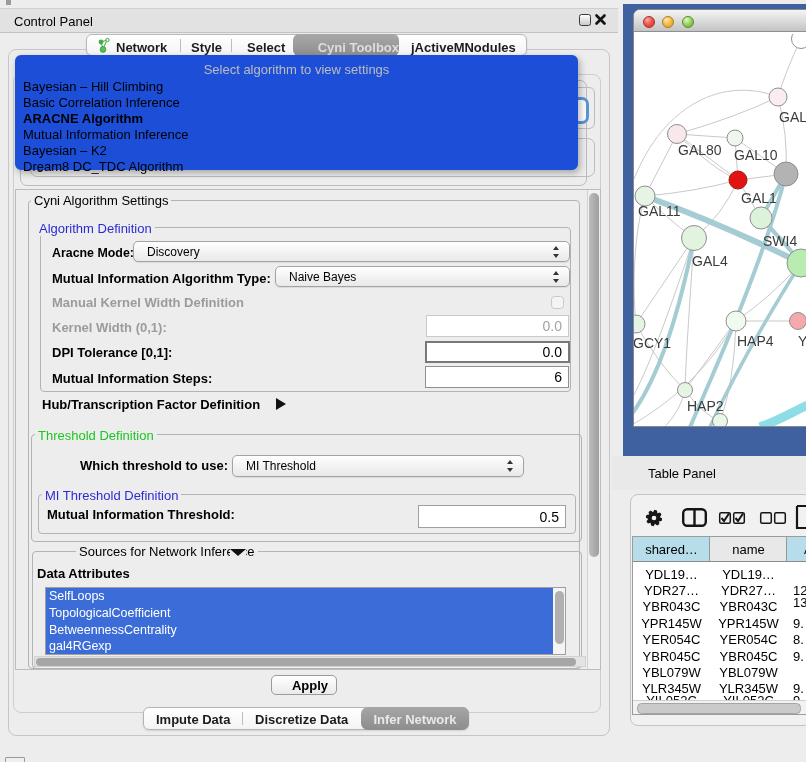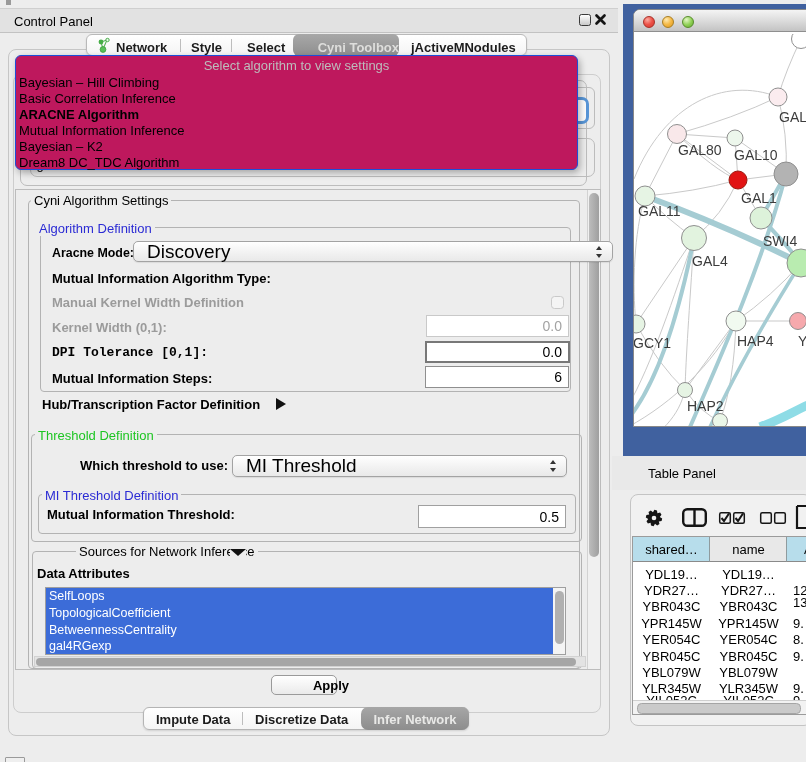--- a/index.html
+++ b/index.html
@@ -1,21 +1,21 @@
 <!DOCTYPE html>
 <html><head><meta charset="utf-8">
 <style>
 html,body{margin:0;padding:0;}
 body{width:806px;height:762px;overflow:hidden;font-family:"Liberation Sans",sans-serif;background:#ededed;}
 #app{position:relative;width:806px;height:762px;overflow:hidden;}
 .abs{position:absolute;}
 .lbl{position:absolute;font-size:13px;color:#000;white-space:nowrap;}
 .b{font-weight:bold;}
 .gray{color:#9b9b9b;}
-.combo{position:absolute;border:1px solid #a3a3a3;border-radius:5px;background:linear-gradient(#ffffff,#f1f1f1 60%,#e9e9e9);box-shadow:0 1px 1px rgba(0,0,0,0.08);font-size:19px;color:#000;padding-left:43px;}
+.combo{position:absolute;border:1px solid #a3a3a3;border-radius:5px;background:linear-gradient(#ffffff,#f1f1f1 60%,#e9e9e9);box-shadow:0 1px 1px rgba(0,0,0,0.08);font-size:12px;color:#000;}
 .combo .ct{position:absolute;left:13px;top:50%;transform:translateY(-50%);white-space:nowrap;}
 .arr{position:absolute;right:9px;top:50%;width:7px;height:14px;transform:translateY(-50%);}
 .arr:before{content:"";position:absolute;left:0;top:1px;border-left:3.5px solid transparent;border-right:3.5px solid transparent;border-bottom:4.5px solid #333;}
 .arr:after{content:"";position:absolute;left:0;bottom:1px;border-left:3.5px solid transparent;border-right:3.5px solid transparent;border-top:4.5px solid #333;}
 .tf{position:absolute;background:#fff;font-size:14px;text-align:right;}
 .tf span{position:absolute;right:6px;top:50%;transform:translateY(-50%);}
 .grp{position:absolute;border:1px solid #b3b3b3;border-radius:4px;}
 .gtitle{position:absolute;font-size:13px;background:#ededed;padding:0 3px;white-space:nowrap;}
 .sep{position:absolute;width:1px;background:#bdbdbd;}
 </style></head>
@@ -217,27 +217,31 @@
 
 <div class="grp" style="left:40px;top:227px;width:529px;height:163px;"></div>
 <div class="gtitle" style="left:36px;top:220.5px;color:#2b2bd4;">Algorithm Definition</div>
 
 <div class="lbl b" style="left:52px;top:246px;font-size:12.4px;">Aracne Mode:</div>
 <div class="combo" style="left:133px;top:241px;width:435px;height:19px;">
       <span class="ct">Discovery</span>
       <span class="arr"></span>
     </div>
 <div class="lbl b" style="left:52px;top:271px;">Mutual Information Algorithm Type:</div>
+<div class="combo" style="left:275px;top:266px;width:293px;height:19px;">
+      <span class="ct">Naive Bayes</span>
+      <span class="arr"></span>
+    </div>
 <div class="lbl b gray" style="left:52px;top:295px;">Manual Kernel Width Definition</div>
 <div class="abs" style="left:551px;top:296px;width:12.5px;height:12.5px;border:1px solid #c9c9c9;border-radius:3.5px;background:#f4f4f4;box-sizing:border-box;"></div>
 <div class="lbl b gray" style="left:52px;top:320px;">Kernel Width (0,1):</div>
 <div class="tf" style="left:426px;top:315px;width:143px;height:22px;border:1px solid #c9c9c9;box-sizing:border-box;color:#a3a3a3;">
       <span>0.0</span>
     </div>
-<div class="lbl b" style="left:52px;top:345px;font-family:Liberation Mono, monospace;">DPI Tolerance [0,1]:</div>
+<div class="lbl b" style="left:52px;top:345px;">DPI Tolerance [0,1]:</div>
 <div class="tf" style="left:425px;top:341px;width:145px;height:22px;border:2px solid #787878;box-sizing:border-box;">
       <span>0.0</span>
     </div>
 <div class="lbl b" style="left:52px;top:371px;">Mutual Information Steps:</div>
 <div class="tf" style="left:425px;top:366px;width:144px;height:22px;border:1px solid #8f8f8f;box-sizing:border-box;">
       <span>6</span>
     </div>
 
 <div class="lbl b" style="left:42px;top:397px;">Hub/Transcription Factor Definition</div>
 <div class="abs" style="left:276px;top:398px;width:0;height:0;border-top:6.5px solid transparent;border-bottom:6.5px solid transparent;border-left:10px solid #111;"></div>
@@ -263,28 +267,28 @@
 <div class="abs" style="left:45px;top:587px;width:521px;height:68px;border:1px solid #9f9f9f;background:#fff;box-sizing:border-box;">
   <div class="abs" style="left:0;top:0;width:507px;height:66px;background:#3c6cd8;color:#fff;font-size:12.5px;line-height:16.75px;padding-left:3px;box-sizing:border-box;">SelfLoops<br>TopologicalCoefficient<br>BetweennessCentrality<br>gal4RGexp</div>
   <div class="abs" style="left:507px;top:0;width:12px;height:66px;background:#f4f4f4;"></div>
   <div class="abs" style="left:508.5px;top:3px;width:9px;height:53px;border-radius:4.5px;background:#b0b0b0;"></div>
 </div>
 
 <div class="abs" style="left:34px;top:656px;width:552px;height:11px;background:#e3e3e3;border:1px solid #d2d2d2;box-sizing:border-box;"></div>
 <div class="abs" style="left:36px;top:657.5px;width:540px;height:8px;border-radius:4px;background:#a6a6a6;"></div>
 
 <div class="abs" style="left:271px;top:675px;width:66px;height:20px;border:1px solid #9a9a9a;border-radius:5px;background:linear-gradient(#ffffff,#eaeaea);box-sizing:border-box;"></div>
-<div class="lbl b" style="left:271px;top:678px;width:78px;text-align:right;">Apply</div>
+<div class="lbl b" style="left:271px;top:678px;width:78px;text-align:center;">Apply</div>
 
 <div class="abs" style="left:143px;top:707px;width:326px;height:23px;background:linear-gradient(#ffffff,#f4f4f4);border:1px solid #b4b4b4;border-radius:6px;box-sizing:border-box;box-shadow:0 1px 2px rgba(0,0,0,0.12);"></div>
 <div class="lbl b" style="left:156px;top:712px;color:#1c1c1c;">Impute Data</div>
 <div class="sep" style="left:242px;top:712px;height:13px;"></div>
 <div class="lbl b" style="left:255px;top:712px;color:#1c1c1c;">Discretize Data</div>
 <div class="abs" style="left:361px;top:707px;width:108px;height:23px;border-radius:7px;background:linear-gradient(#a6a6a6,#8d8d8d);"></div>
 <div class="lbl b" style="left:361px;top:712px;width:108px;text-align:center;color:#e9e9e7;">Infer Network</div>
 
 <div class="abs" style="left:5px;top:757px;width:20px;height:10px;border:1.5px solid #9a9a9a;border-radius:1px;background:#efefef;box-sizing:border-box;"></div>
 
-<div class="abs" style="left:15px;top:55px;width:563px;height:115px;background:#be185d;border:1px solid #1d4ed8;border-radius:6px;box-shadow:2px 3px 7px rgba(0,0,0,0.30);box-sizing:border-box;">
+<div class="abs" style="left:15px;top:55px;width:563px;height:115px;background:#1d4ed8;border:5px solid #1d4ed8;border-radius:6px;box-shadow:2px 3px 7px rgba(0,0,0,0.30);box-sizing:border-box;">
   <div style="height:19px;line-height:19px;text-align:center;color:#bdbdbd;font-size:13px;">Select algorithm to view settings</div>
   <div style="font-size:13px;line-height:16px;padding-left:3px;color:#000;">Bayesian – Hill Climbing<br>Basic Correlation Inference<br><span class="b">ARACNE Algorithm</span><br>Mutual Information Inference<br>Bayesian – K2<br>Dream8 DC_TDC Algorithm</div>
 </div>
 
 </div>
 </body></html>

